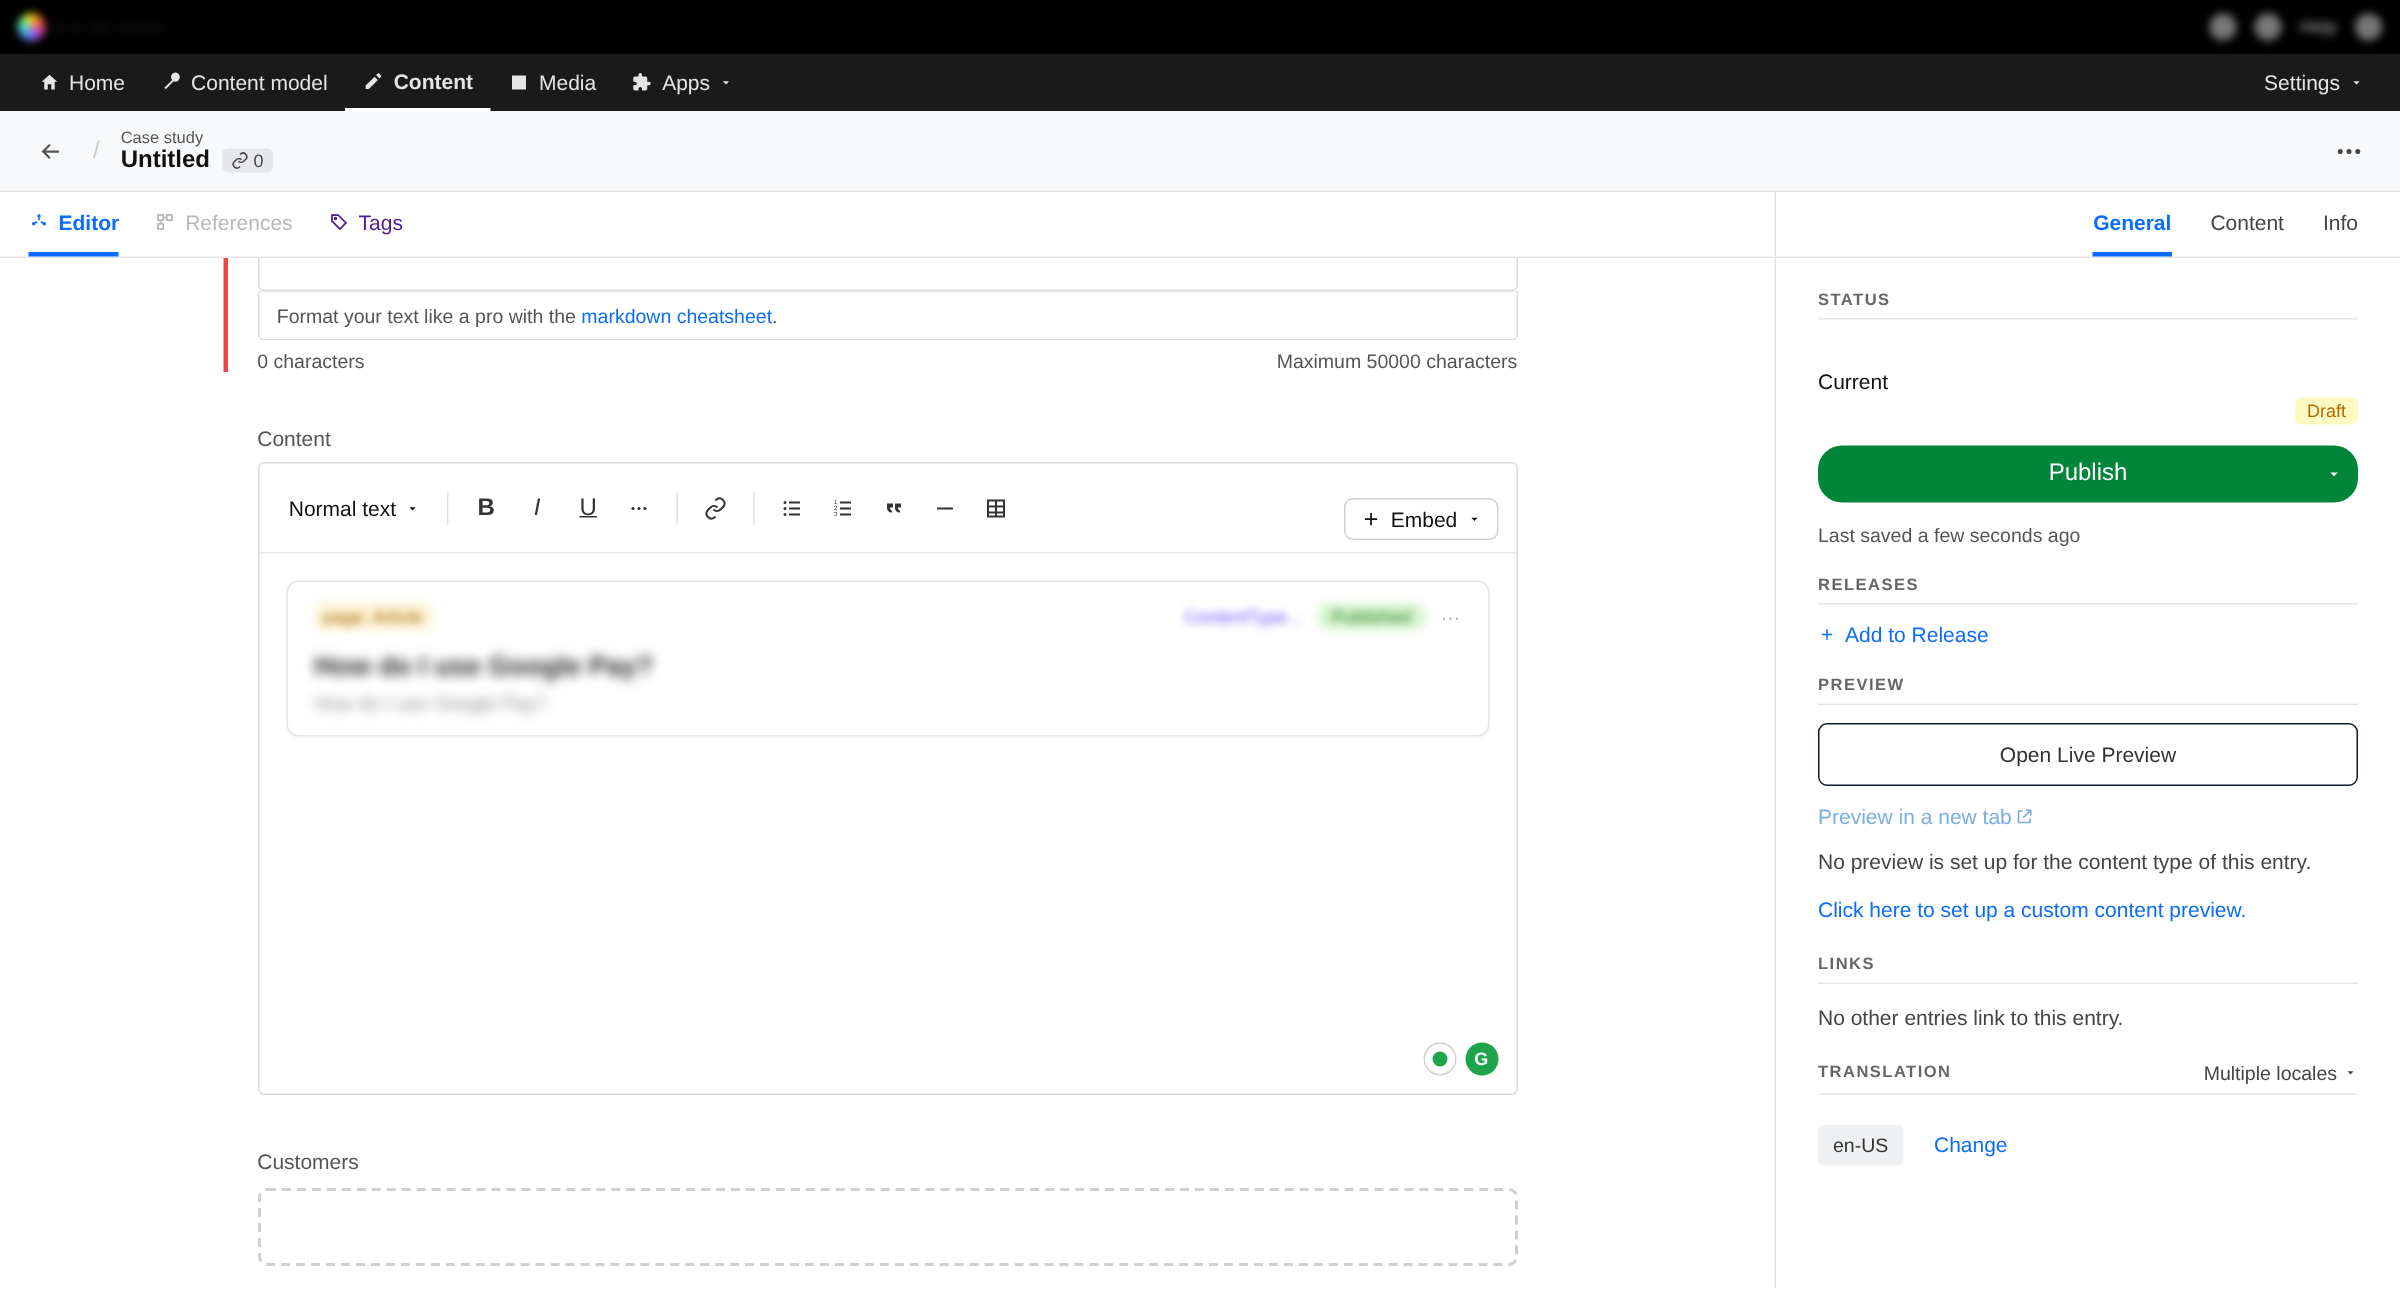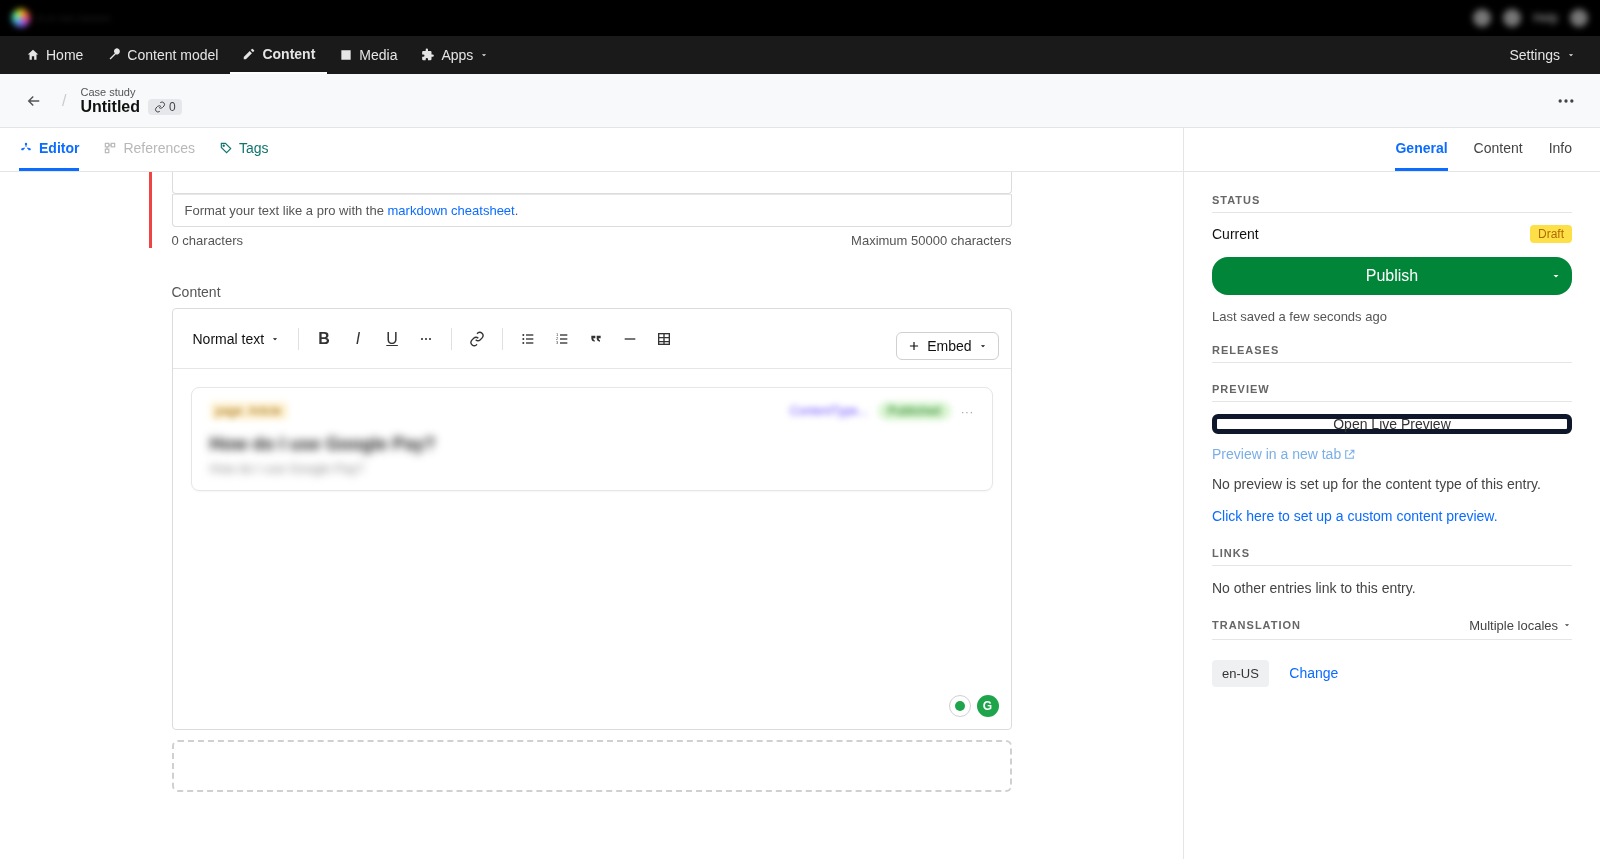--- a/index.html
+++ b/index.html
@@ -24,21 +24,21 @@
 .title-block { display:flex; flex-direction:column; }
 .content-type { font-size: 11px; color:#555; }
 .page-title { font-size: 16px; font-weight: 700; display:flex; align-items:center; gap:8px; }
 .link-badge { background:#e5e7eb; border-radius:4px; padding:1px 6px; font-size:12px; display:flex; align-items:center; gap:3px; color:#444; font-weight:500; }
 .subheader .spacer { flex:1; }
 .more-btn { cursor:pointer; color:#444; padding:4px; }
 
 .main { display:flex; height: calc(859px - 36px - 38px - 54px); }
 .editor-area { flex:1; border-right:1px solid #e5e5e5; display:flex; flex-direction:column; }
 .tabs-row { height:44px; border-bottom:1px solid #e5e5e5; display:flex; align-items:center; padding:0 19px; gap:24px; }
-.tab { display:flex; align-items:center; gap:6px; height:100%; font-size:14px; color:#0f766e; cursor:pointer; border-bottom:3px solid transparent; font-weight:500;}
+.tab { display:flex; align-items:center; gap:6px; height:100%; font-size:14px; color:#4c1d95; cursor:pointer; border-bottom:3px solid transparent; font-weight:500;}
 .tab.active { color:#0b6cff; border-bottom-color:#0b6cff; font-weight:600;}
 .tab.disabled { color:#b8b8b8; }
 
 .editor-scroll { flex:1; overflow:auto; padding: 0 0 40px 0; }
 .field-col { max-width: 920px; margin: 0 auto; padding: 0 40px; }
 .prev-field-bottom { border:1px solid #dcdcdc; border-top:none; height:22px; border-radius:0 0 4px 4px; }
 .hint-bar { border:1px solid #dcdcdc; border-top:1px solid #e6e6e6; border-radius:0 0 4px 4px; font-size:13px; color:#555; padding:8px 12px; }
 .hint-bar a { color:#0b6cff; text-decoration:none; }
 .counts { display:flex; justify-content:space-between; font-size:13px; color:#555; margin-top:6px; }
 
@@ -69,26 +69,26 @@
 
 .customers-box { border:2px dashed #d0d0d0; border-radius:6px; height:52px; margin-top:10px; }
 
 .sidebar { width:416px; padding:0; overflow:auto; }
 .side-tabs { height:44px; border-bottom:1px solid #e5e5e5; display:flex; align-items:center; justify-content:flex-end; padding:0 28px; gap:26px; }
 .side-tab { font-size:14px; color:#444; height:100%; display:flex; align-items:center; border-bottom:3px solid transparent; cursor:pointer; font-weight:500;}
 .side-tab.active { color:#0b6cff; border-bottom-color:#0b6cff; font-weight:600;}
 .side-body { padding: 18px 28px 40px; }
 .section-h { font-size:11px; letter-spacing:1px; color:#666; font-weight:600; text-transform:uppercase; border-bottom:1px solid #e5e5e5; padding-bottom:6px; margin-top:20px; margin-bottom:12px; }
 .status-row { display:flex; justify-content:space-between; align-items:center; font-size:14px; }
-.draft-badge { background:#fde047; color:#b26a00; font-size:12px; padding:2px 8px; border-radius:4px; font-weight:500; }
+.draft-badge { background:#fef9c3; color:#b26a00; font-size:12px; padding:2px 8px; border-radius:4px; font-weight:500;margin-top:40px; }
 .publish-btn { margin-top:14px; background:#008539; color:#fff; border-radius:16px; height:38px; display:flex; align-items:center; justify-content:center; position:relative; cursor:pointer; }
 .publish-btn .chev { position:absolute; right:10px; }
 .last-saved { font-size:13px; color:#555; margin-top:14px; }
 .link-action { color:#0b6cff; font-size:14px; cursor:pointer; display:flex; align-items:center; gap:6px; text-decoration:none;}
-.open-preview { border:5px solid #0f172a; border-radius:6px; height:20px; display:flex; align-items:center; justify-content:center; font-size:14px; color:#333; cursor:pointer; }
+.open-preview { border:1px solid #0f172a; border-radius:6px; height:42px; display:flex; align-items:center; justify-content:center; font-size:14px; color:#333; cursor:pointer; }
 .muted-link { color:#7aaee6; font-size:14px; margin-top:12px; display:flex; align-items:center; gap:2px; cursor:pointer;}
 .help-text { font-size:14px; color:#444; margin-top:12px; line-height:1.45; }
 .help-text a { color:#0b6cff; text-decoration:none; }
 .trans-row { display:flex; justify-content:space-between; align-items:center; }
 .locale-chip { background:#eef0f2; border-radius:4px; padding:6px 10px; font-size:13px; display:inline-block; margin-top:8px; color:#333; }
 .change-link { color:#0b6cff; font-size:14px; margin-left:16px; cursor:pointer; }
 
 svg { display:block; }
 </style>
 </head>
@@ -319,20 +319,21 @@
               <div class="g-badge">
                 <svg width="12" height="12" viewBox="0 0 24 24" fill="#1ea54c">
                     <circle cx="12" cy="12" r="10"></circle>
                   </svg>
               </div>
               <div class="g-badge g-green">G</div>
             </div>
           </div>
         </div>
 
+        <div class="field-label">Customers</div>
         <div class="customers-box"></div>
       </div>
     </div>
   </div>
 
   <div class="sidebar">
     <div class="side-tabs">
       <div class="side-tab active">General</div>
       <div class="side-tab">Content</div>
       <div class="side-tab">Info</div>
@@ -347,20 +348,26 @@
         <span>Publish</span>
         <span class="chev">
             <svg width="12" height="12" viewBox="0 0 24 24" fill="currentColor">
               <path d="M7 10l5 5 5-5z"></path>
             </svg>
           </span>
       </div>
       <div class="last-saved">Last saved a few seconds ago</div>
 
       <div class="section-h">RELEASES</div>
+      <a class="link-action">
+        <svg width="12" height="12" viewBox="0 0 24 24" fill="none" stroke="currentColor" stroke-width="2">
+            <path d="M12 5v14M5 12h14"></path>
+          </svg>
+        <span>Add to Release</span>
+      </a>
 
       <div class="section-h">PREVIEW</div>
       <div class="open-preview">
         <span>Open Live Preview</span>
       </div>
       <div class="muted-link">
         <span>Preview in a new tab</span>
         <svg width="13" height="13" viewBox="0 0 24 24" fill="none" stroke="currentColor" stroke-width="2">
             <path d="M14 4h6v6M20 4l-9 9M19 14v5H5V5h5"></path>
           </svg>

